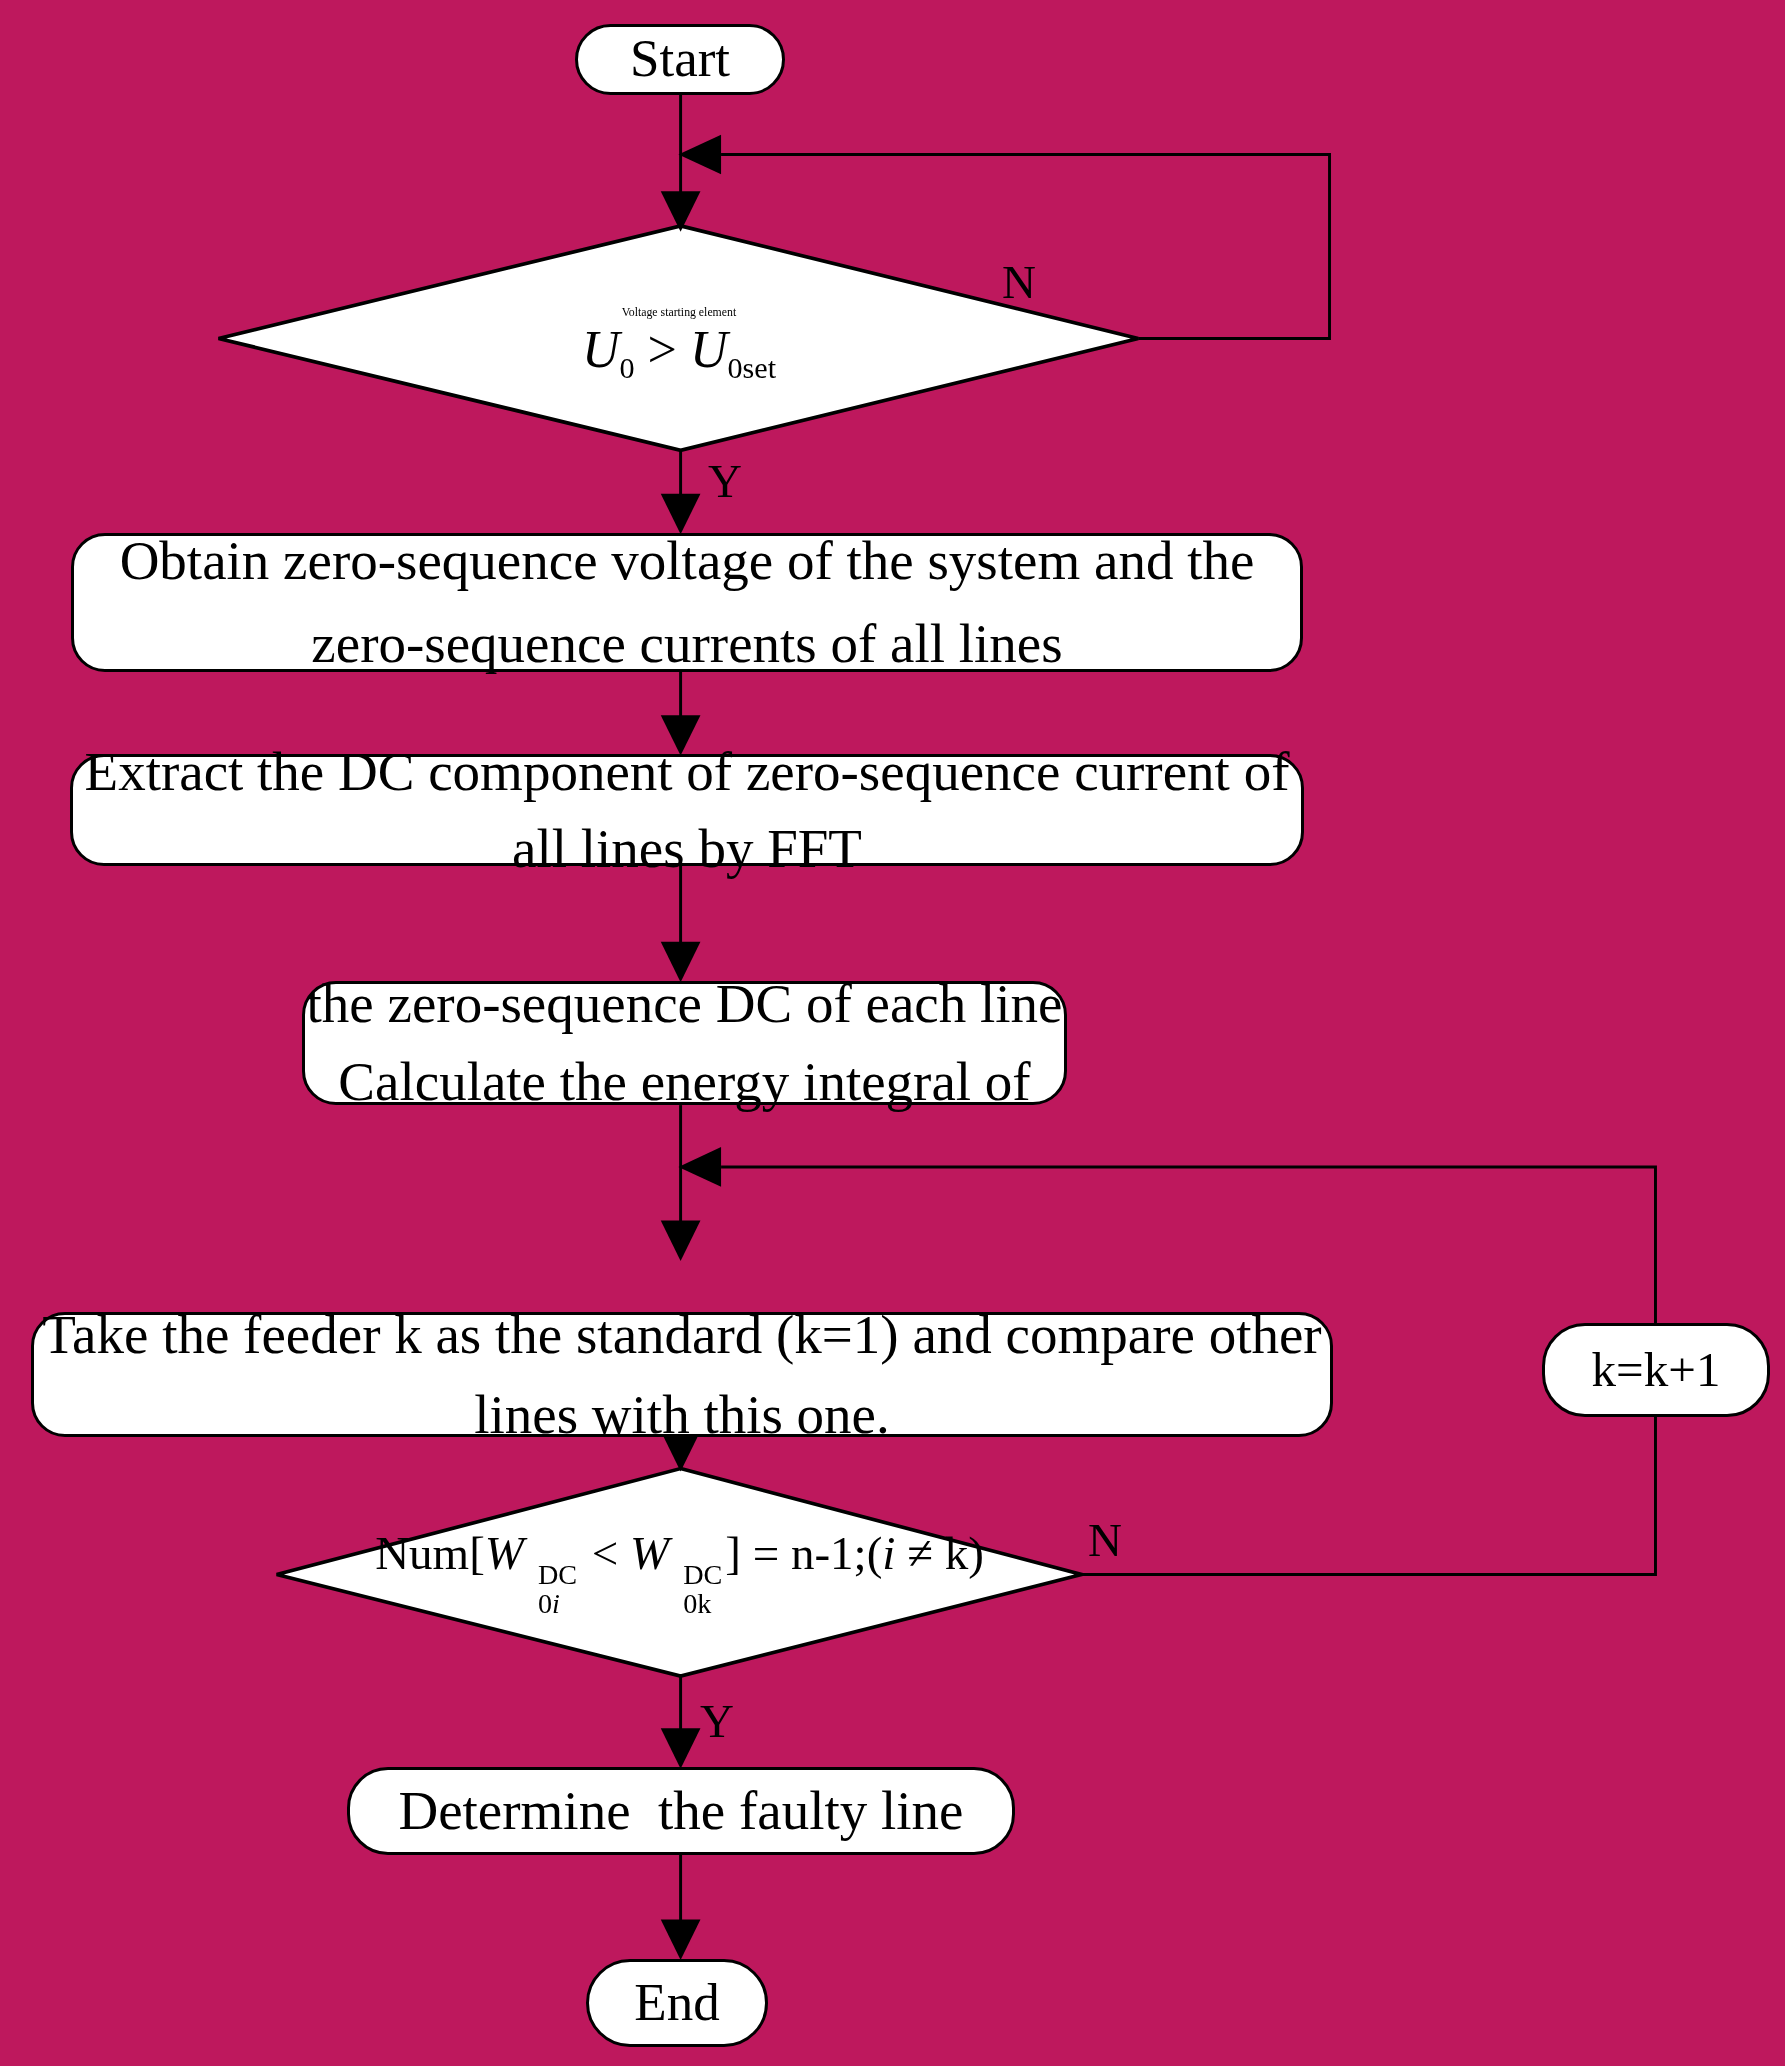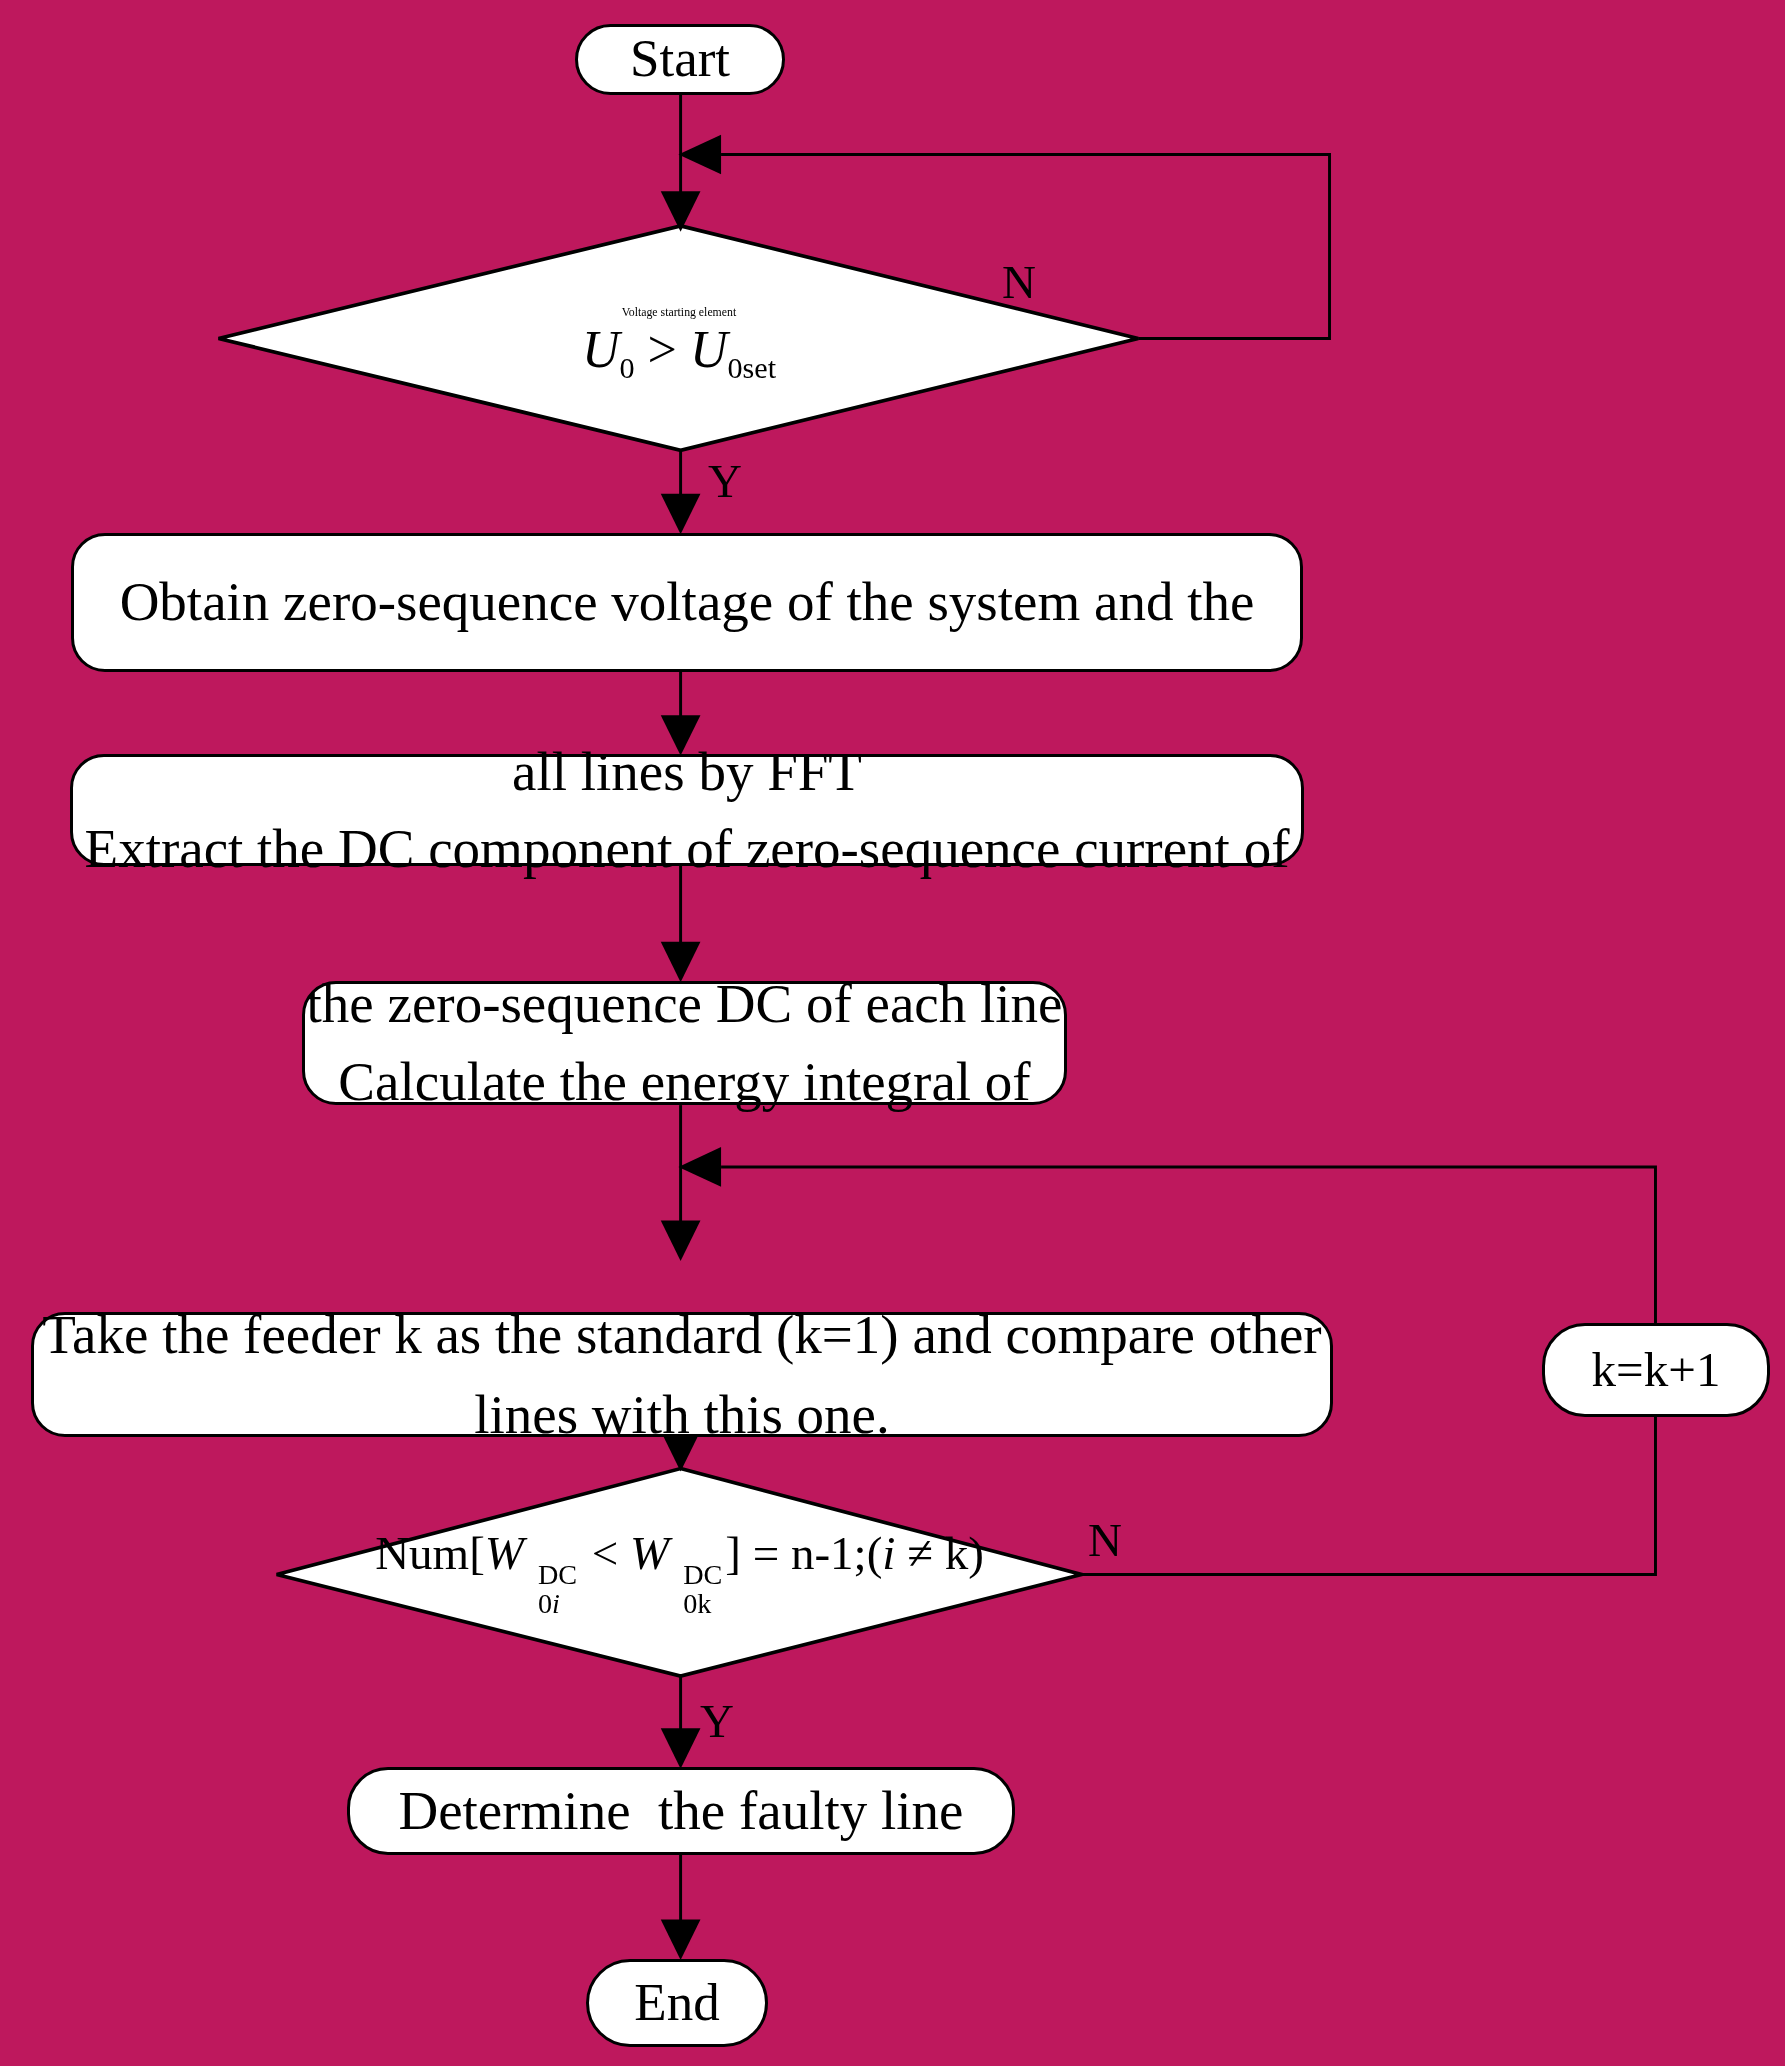--- a/index.html
+++ b/index.html
@@ -89,25 +89,26 @@
     <span class="formula">
       <span>U</span><sub>0</sub><span class="up pre"> &gt; </span><span>U</span><sub>0set</sub>
     </span>
   </div>
 
   <div class="lbl" style="left:1002px;top:259px;">N</div>
   <div class="lbl" style="left:708px;top:458px;">Y</div>
 
   <div class="node proc" style="left:71px;top:533px;width:1232px;height:139px;">
     <span>Obtain zero-sequence voltage of the system and the</span>
+    <span>zero-sequence currents of all lines</span>
   </div>
 
   <div class="node proc" style="left:70px;top:754px;width:1234px;height:112px;line-height:1.4;">
+    <span>Extract the DC component of zero-sequence current of</span>
     <span>all lines by FFT</span>
-    <span>Extract the DC component of zero-sequence current of</span>
   </div>
 
   <div class="node proc" style="left:302px;top:981px;width:765px;height:124px;line-height:1.42;">
     <span>the zero-sequence DC of each line</span>
     <span>Calculate the energy integral of</span>
   </div>
 
   <div class="node proc" style="left:31px;top:1312px;width:1302px;height:125px;line-height:1.45;">
     <span>Take the feeder k as the standard (k=1) and compare other</span>
     <span>lines with this one.</span>

